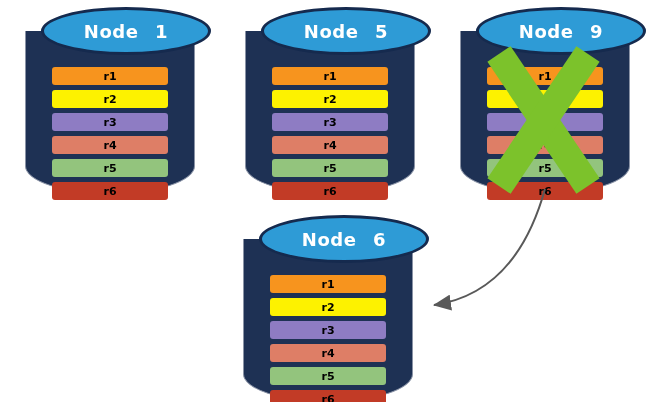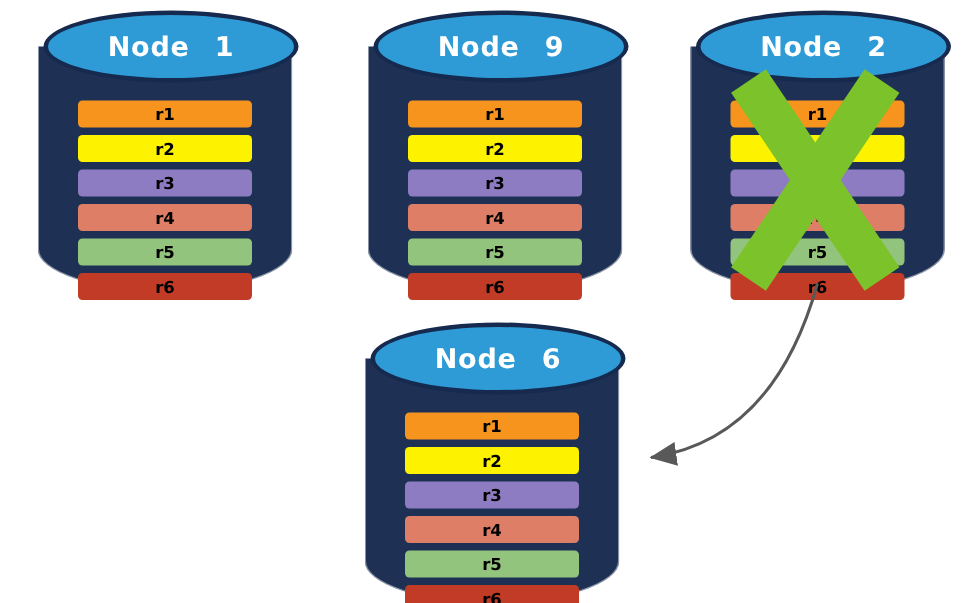--- a/index.html
+++ b/index.html
@@ -20,21 +20,21 @@
   .cyl-body{
     position:absolute;left:0;top:24px;width:170px;height:163px;
     background:var(--body,#1E3154);
     border:1px solid var(--body-outline,#8A93A6);
     border-top:none;
     border-radius:0 0 85px 85px / 0 0 28px 28px;
     box-sizing:border-box;
     z-index:1;
   }
   .cyl-top{
-    position:absolute;left:4px;top:0;width:170px;height:48px;
+    position:absolute;left:16px;top:0;width:170px;height:48px;
     background:var(--top,#2E9BD6);
     border:3px solid var(--top-outline,#152A4E);
     border-radius:50%;
     box-sizing:border-box;
     display:flex;align-items:center;justify-content:center;
     z-index:2;
   }
   .node-title{
     font-weight:bold;font-size:18px;
     color:var(--title-text,#fff);
@@ -67,36 +67,36 @@
         <div class="bar" style="background: rgb(142, 124, 195);">r3</div>
         <div class="bar" style="background: rgb(222, 126, 102);">r4</div>
         <div class="bar" style="background: rgb(147, 196, 125);">r5</div>
         <div class="bar" style="background: rgb(194, 59, 38);">r6</div>
       </div>
   </div>
 
   <div class="node pos-n2">
     <div class="cyl-body"></div>
     <div class="cyl-top">
-      <span class="node-title">Node 9</span>
+      <span class="node-title">Node 5</span>
     </div>
     <div class="bars">
         <div class="bar" style="background: rgb(247, 148, 30);">r1</div>
         <div class="bar" style="background: rgb(253, 242, 0);">r2</div>
         <div class="bar" style="background: rgb(142, 124, 195);">r3</div>
         <div class="bar" style="background: rgb(222, 126, 102);">r4</div>
         <div class="bar" style="background: rgb(147, 196, 125);">r5</div>
         <div class="bar" style="background: rgb(194, 59, 38);">r6</div>
       </div>
   </div>
 
   <div class="node pos-n3">
     <div class="cyl-body"></div>
     <div class="cyl-top">
-      <span class="node-title">Node 2</span>
+      <span class="node-title">Node 9</span>
     </div>
     <div class="bars">
         <div class="bar" style="background: rgb(247, 148, 30);">r1</div>
         <div class="bar" style="background: rgb(253, 242, 0);">r2</div>
         <div class="bar" style="background: rgb(142, 124, 195);">r3</div>
         <div class="bar" style="background: rgb(222, 126, 102);">r4</div>
         <div class="bar" style="background: rgb(147, 196, 125);">r5</div>
         <div class="bar" style="background: rgb(194, 59, 38);">r6</div>
       </div>
     <svg class="fail-x" width="170" height="187" viewBox="0 0 170 187">

